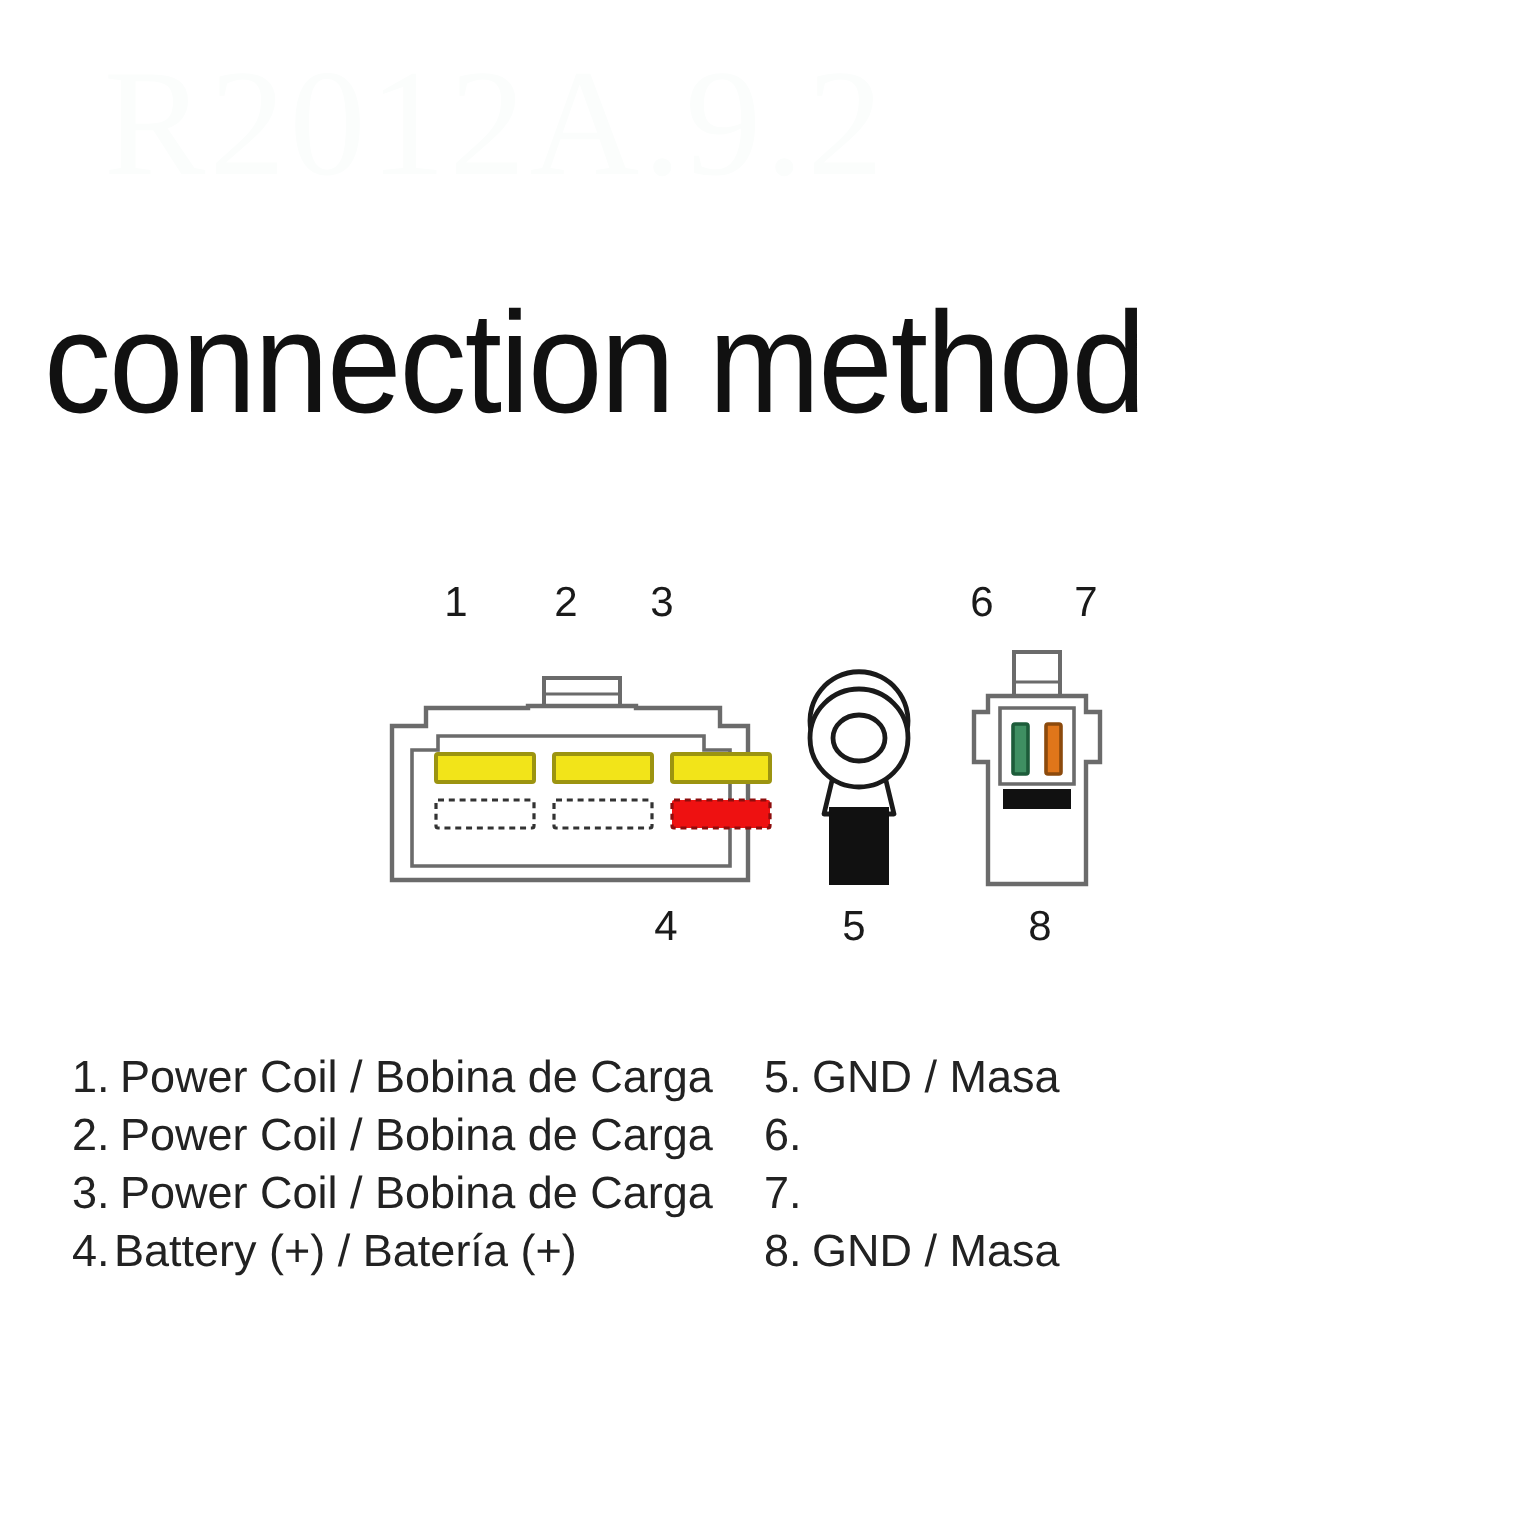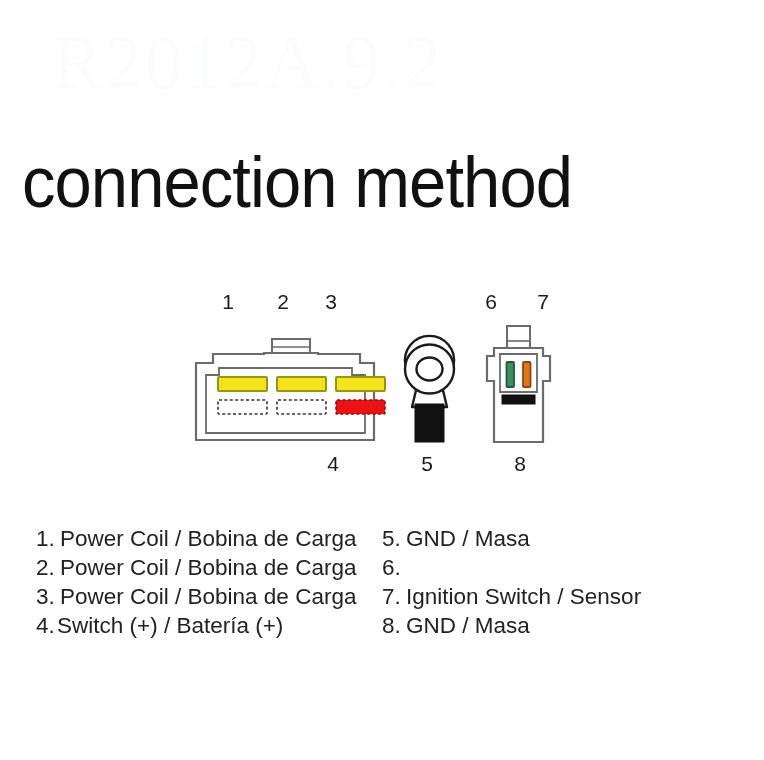--- a/index.html
+++ b/index.html
@@ -207,34 +207,33 @@
     <div class="legend-item">
       <span class="legend-num">2.</span>
       <span class="legend-text">Power Coil / Bobina de Carga</span>
     </div>
     <div class="legend-item">
       <span class="legend-num">3.</span>
       <span class="legend-text">Power Coil / Bobina de Carga</span>
     </div>
     <div class="legend-item">
       <span class="legend-num tight">4.</span>
-      <span class="legend-text">Switch (+) / Batería (+)</span>
+      <span class="legend-text">Battery (+) / Batería (+)</span>
     </div>
   </div>
 
   <div class="legend-col right">
     <div class="legend-item">
       <span class="legend-num">5.</span>
       <span class="legend-text">GND / Masa</span>
     </div>
     <div class="legend-item">
       <span class="legend-num">6.</span>
     </div>
     <div class="legend-item">
       <span class="legend-num">7.</span>
-      <span class="legend-text">Ignition Switch / Sensor</span>
     </div>
     <div class="legend-item">
       <span class="legend-num">8.</span>
       <span class="legend-text">GND / Masa</span>
     </div>
   </div>
 </div>
 
 </body></html>

